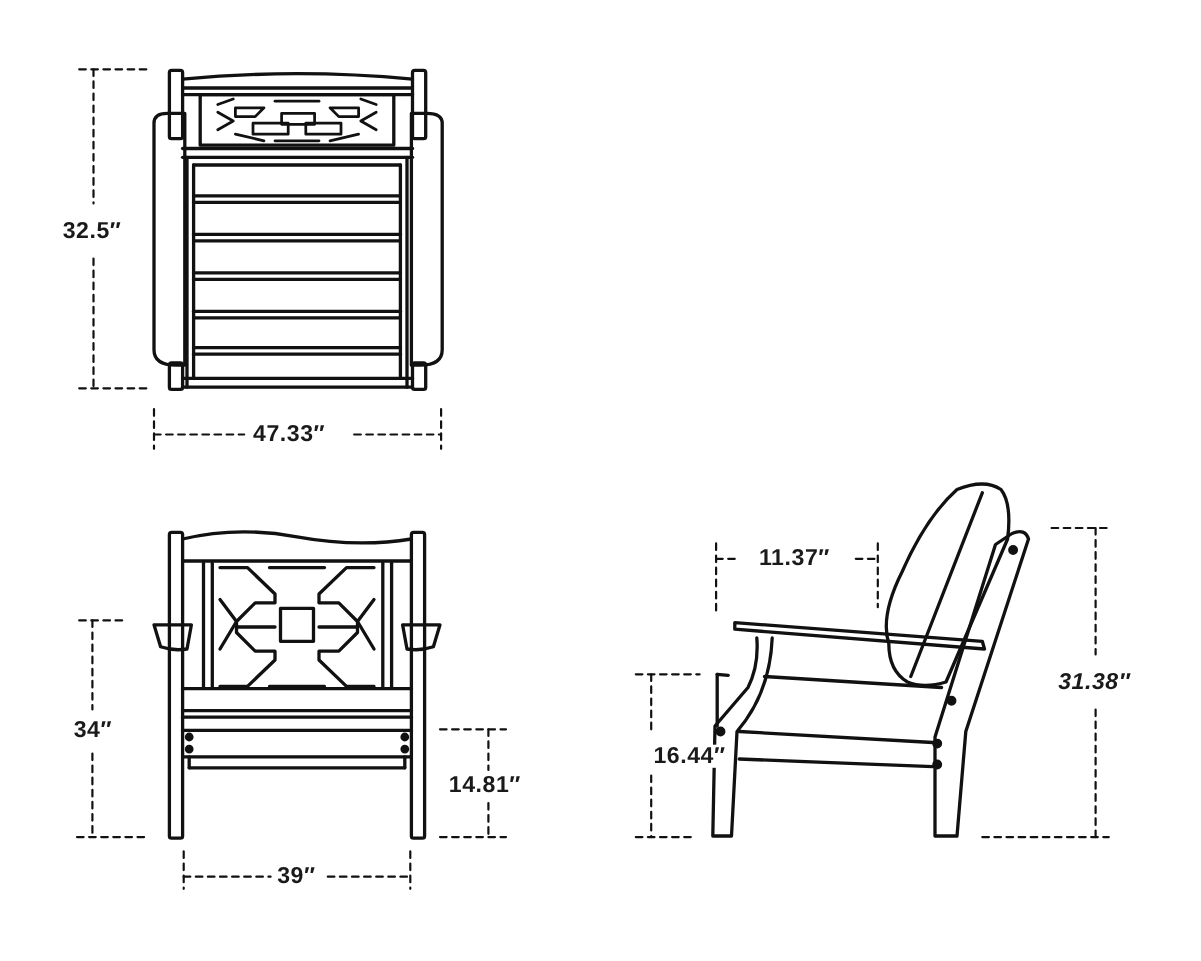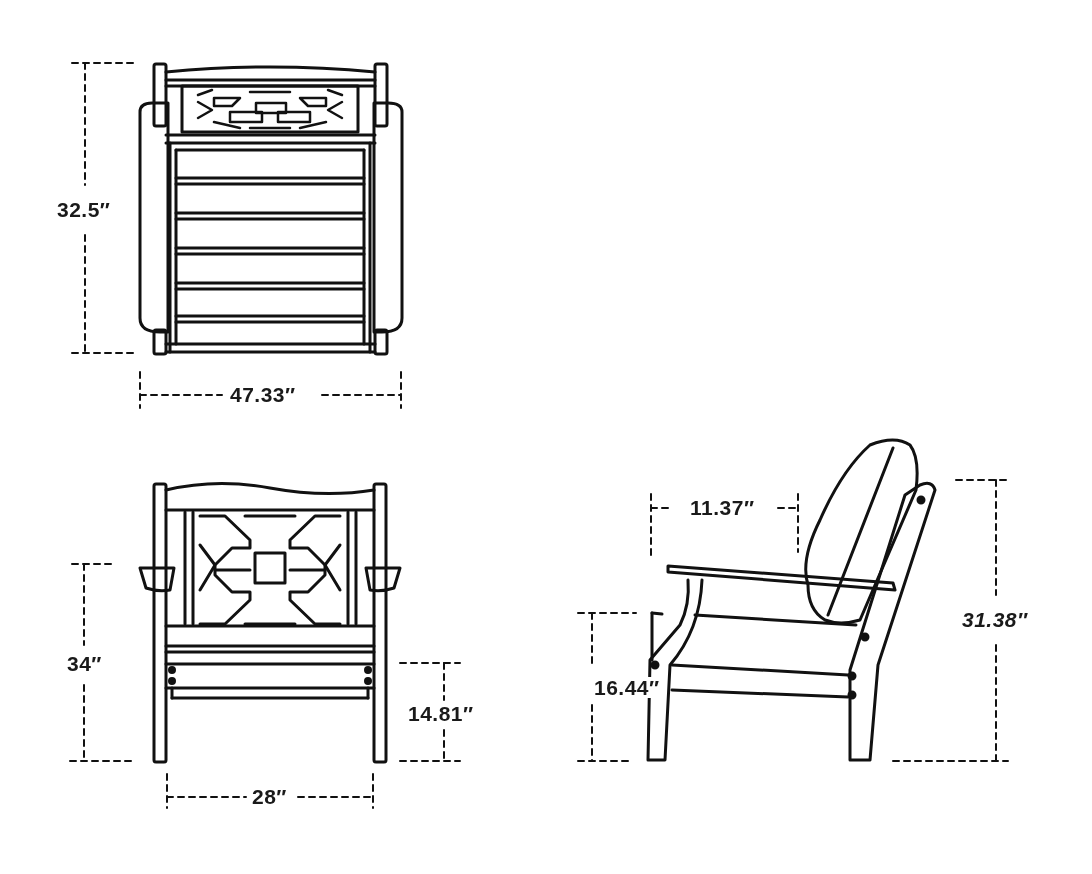--- a/index.html
+++ b/index.html
@@ -167,17 +167,17 @@
       <line x1="893" y1="761" x2="1008" y2="761"></line>
       <line x1="996" y1="480" x2="996" y2="595"></line>
       <line x1="996" y1="645" x2="996" y2="761"></line>
     </g>
   </g>
 </svg>
 
 <div class="dim-label" style="left:57px; top:199px;">32.5″</div>
 <div class="dim-label" style="left:230px; top:384px;">47.33″</div>
 <div class="dim-label" style="left:67px; top:653px;">34″</div>
-<div class="dim-label" style="left:252px; top:786px;">28″</div>
+<div class="dim-label" style="left:252px; top:786px;">39″</div>
 <div class="dim-label" style="left:408px; top:703px;">14.81″</div>
 <div class="dim-label" style="left:690px; top:497px;">11.37″</div>
 <div class="dim-label" style="left:580px; top:677px;margin-left:14px;">16.44″</div>
 <div class="dim-label" style="left:962px; top:609px;font-style:italic;">31.38″</div>
 
 </body></html>

